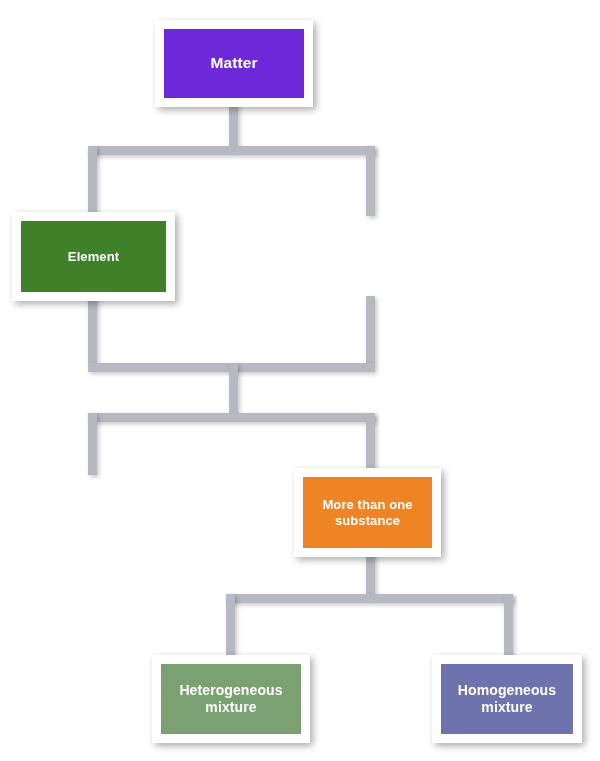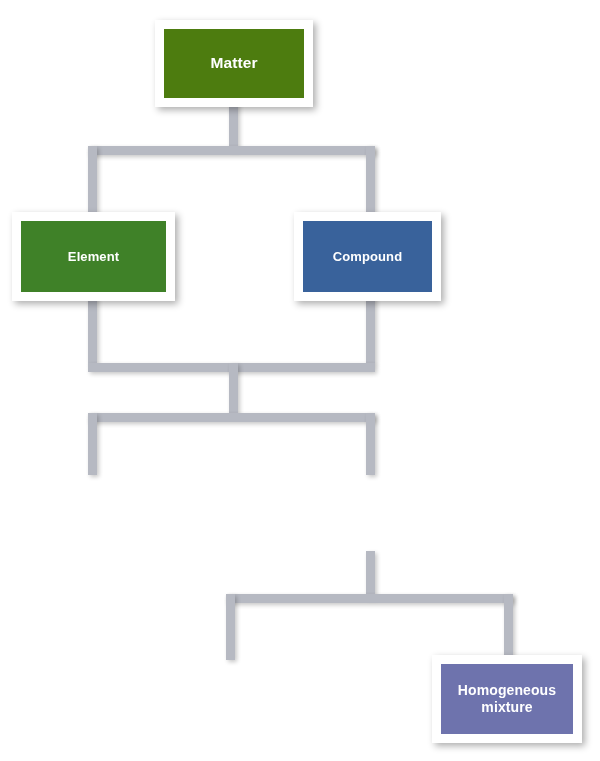--- a/index.html
+++ b/index.html
@@ -72,31 +72,34 @@
   <div class="conn h" style="left:88px; top:413px; width:287px;"></div>
   <div class="conn v" style="left:88px; top:413px; height:62px;"></div>
   <div class="conn v" style="left:366px; top:413px; height:62px;"></div>
 
   <div class="conn v" style="left:366px; top:551px; height:47px;"></div>
   <div class="conn h" style="left:226px; top:594px; width:287px;"></div>
   <div class="conn v" style="left:226px; top:594px; height:66px;"></div>
   <div class="conn v" style="left:504px; top:594px; height:66px;"></div>
 
   <div class="node" style="left:155px; top:20px; width:158px; height:87px;">
-    <div class="fill sz-lg" style="background:#4d7c0f;">Matter</div>
+    <div class="fill sz-lg" style="background:#6d28d9;">Matter</div>
   </div>
 
   <div class="node" style="left:12px; top:212px; width:163px; height:89px;">
     <div class="fill sz-md" style="background:#3f8128;">Element</div>
   </div>
 
-  <div class="node" style="left:294px; top:212px; width:147px; height:89px;">
-    <div class="fill sz-md" style="background:#39629b;">Compound</div>
+
+
+  <div class="node" style="left:294px; top:468px; width:147px; height:89px;">
+    <div class="fill sz-md" style="background:#ef8425;">More than one substance</div>
   </div>
 
-
-
+  <div class="node" style="left:152px; top:655px; width:158px; height:88px;">
+    <div class="fill sz-sm" style="background:#7ba173;">Heterogeneous mixture</div>
+  </div>
 
   <div class="node" style="left:432px; top:655px; width:150px; height:88px;">
     <div class="fill sz-sm" style="background:#6e73ad;">Homogeneous mixture</div>
   </div>
 
 </div>
 
 </body></html>

